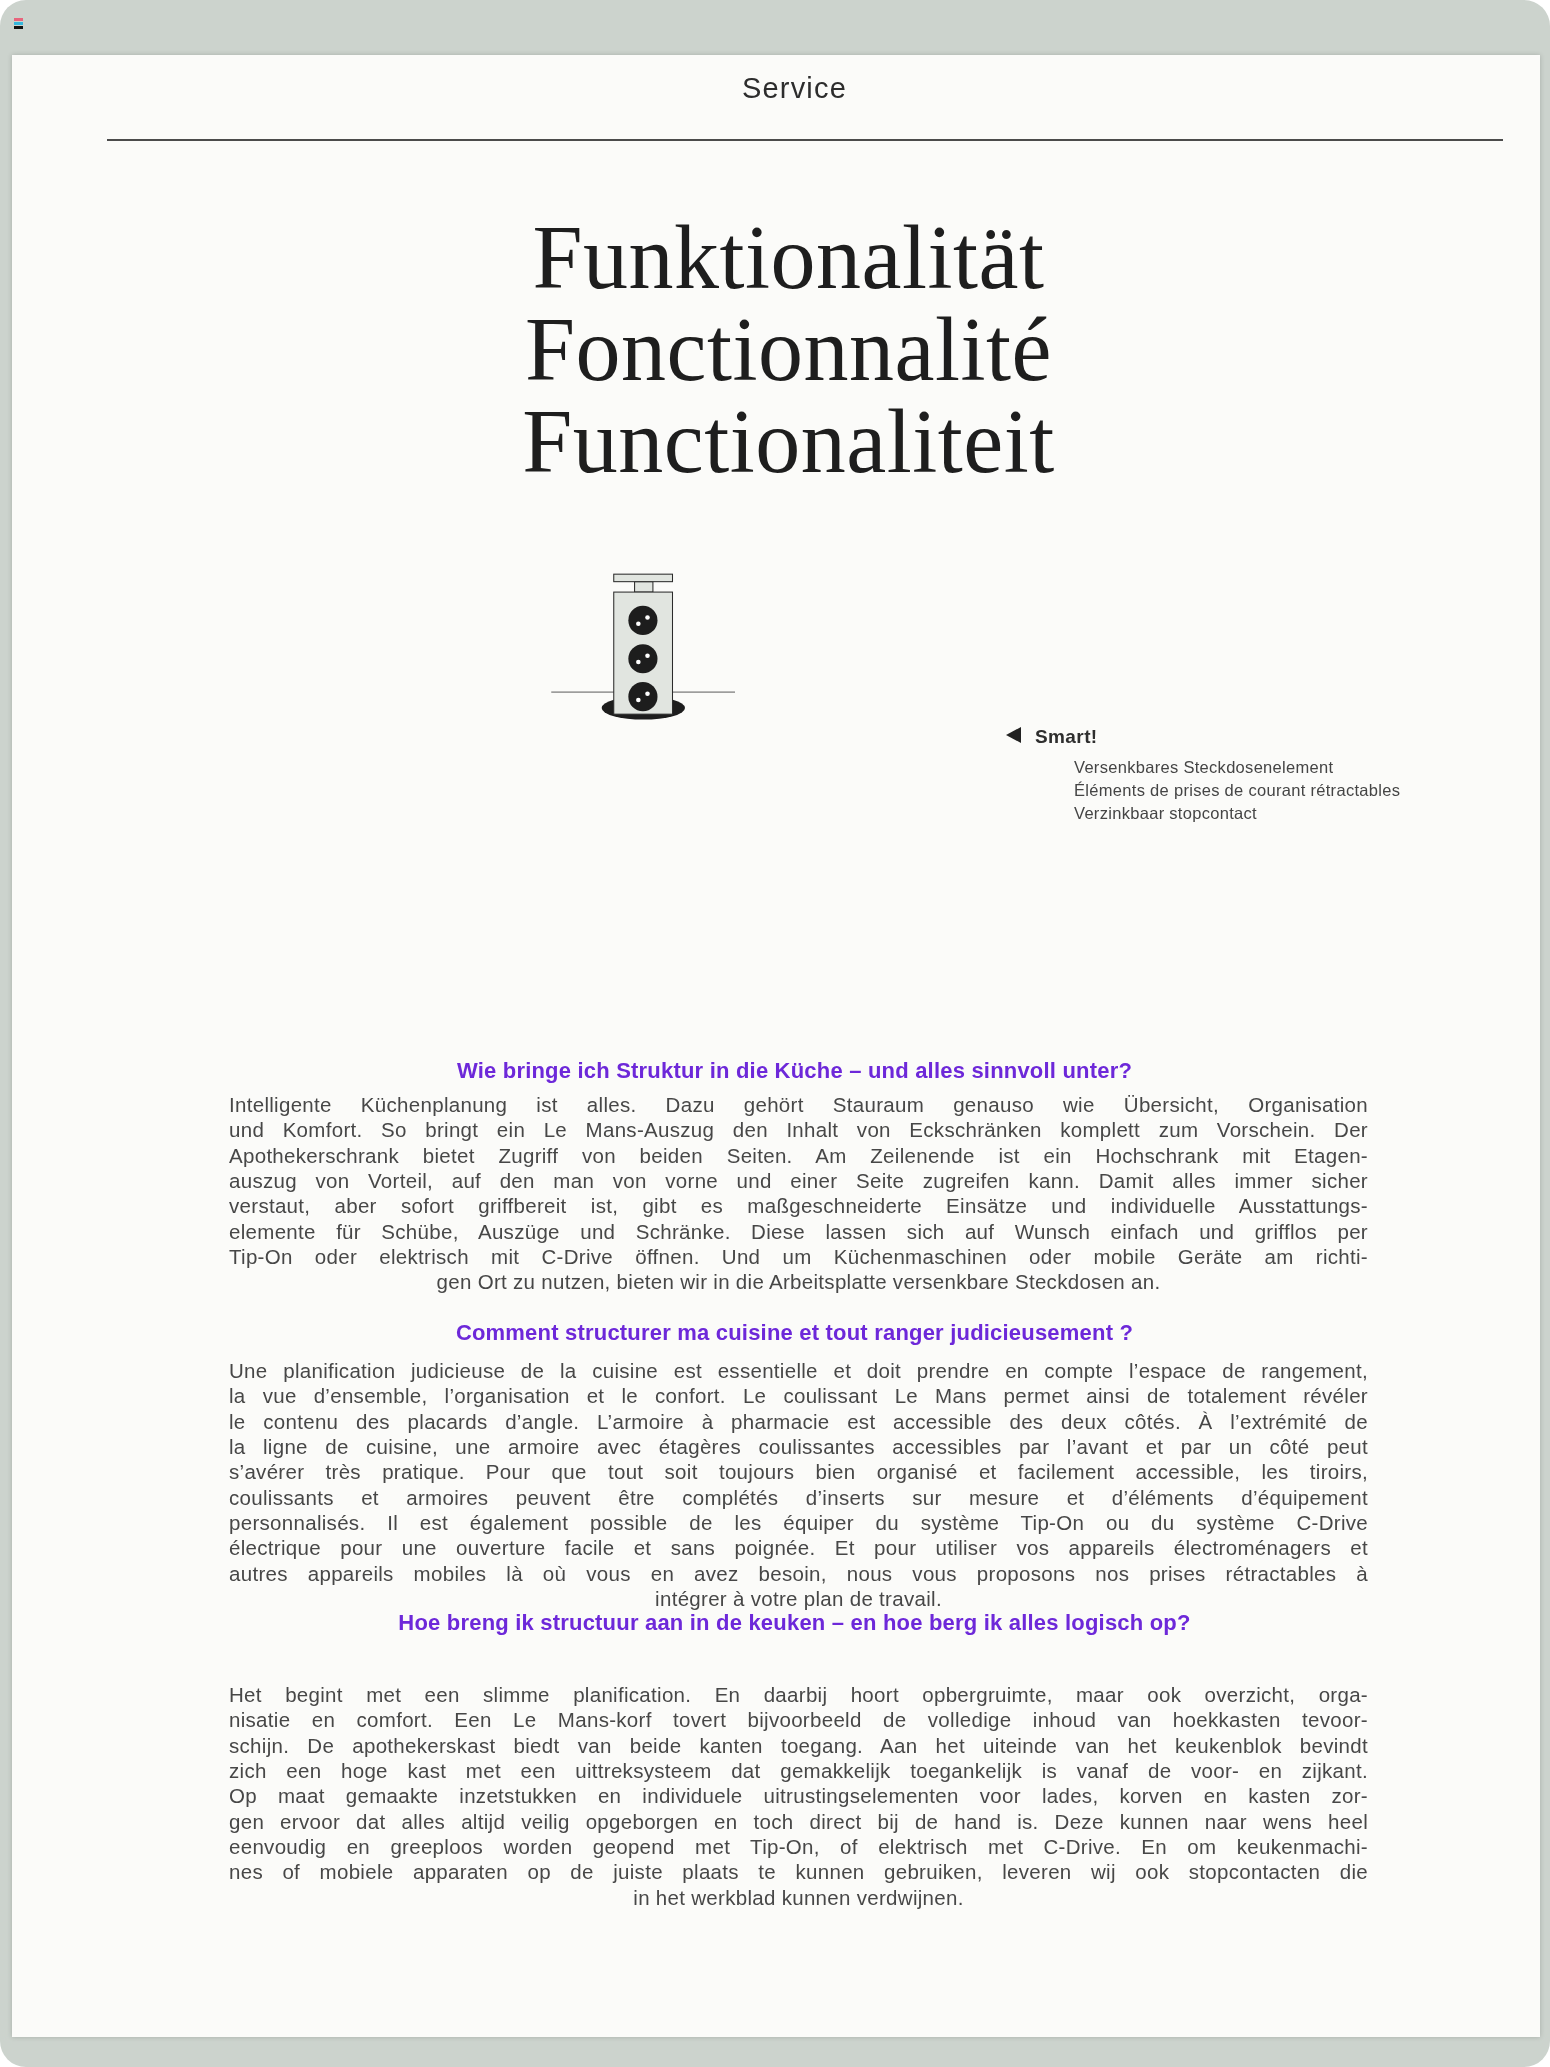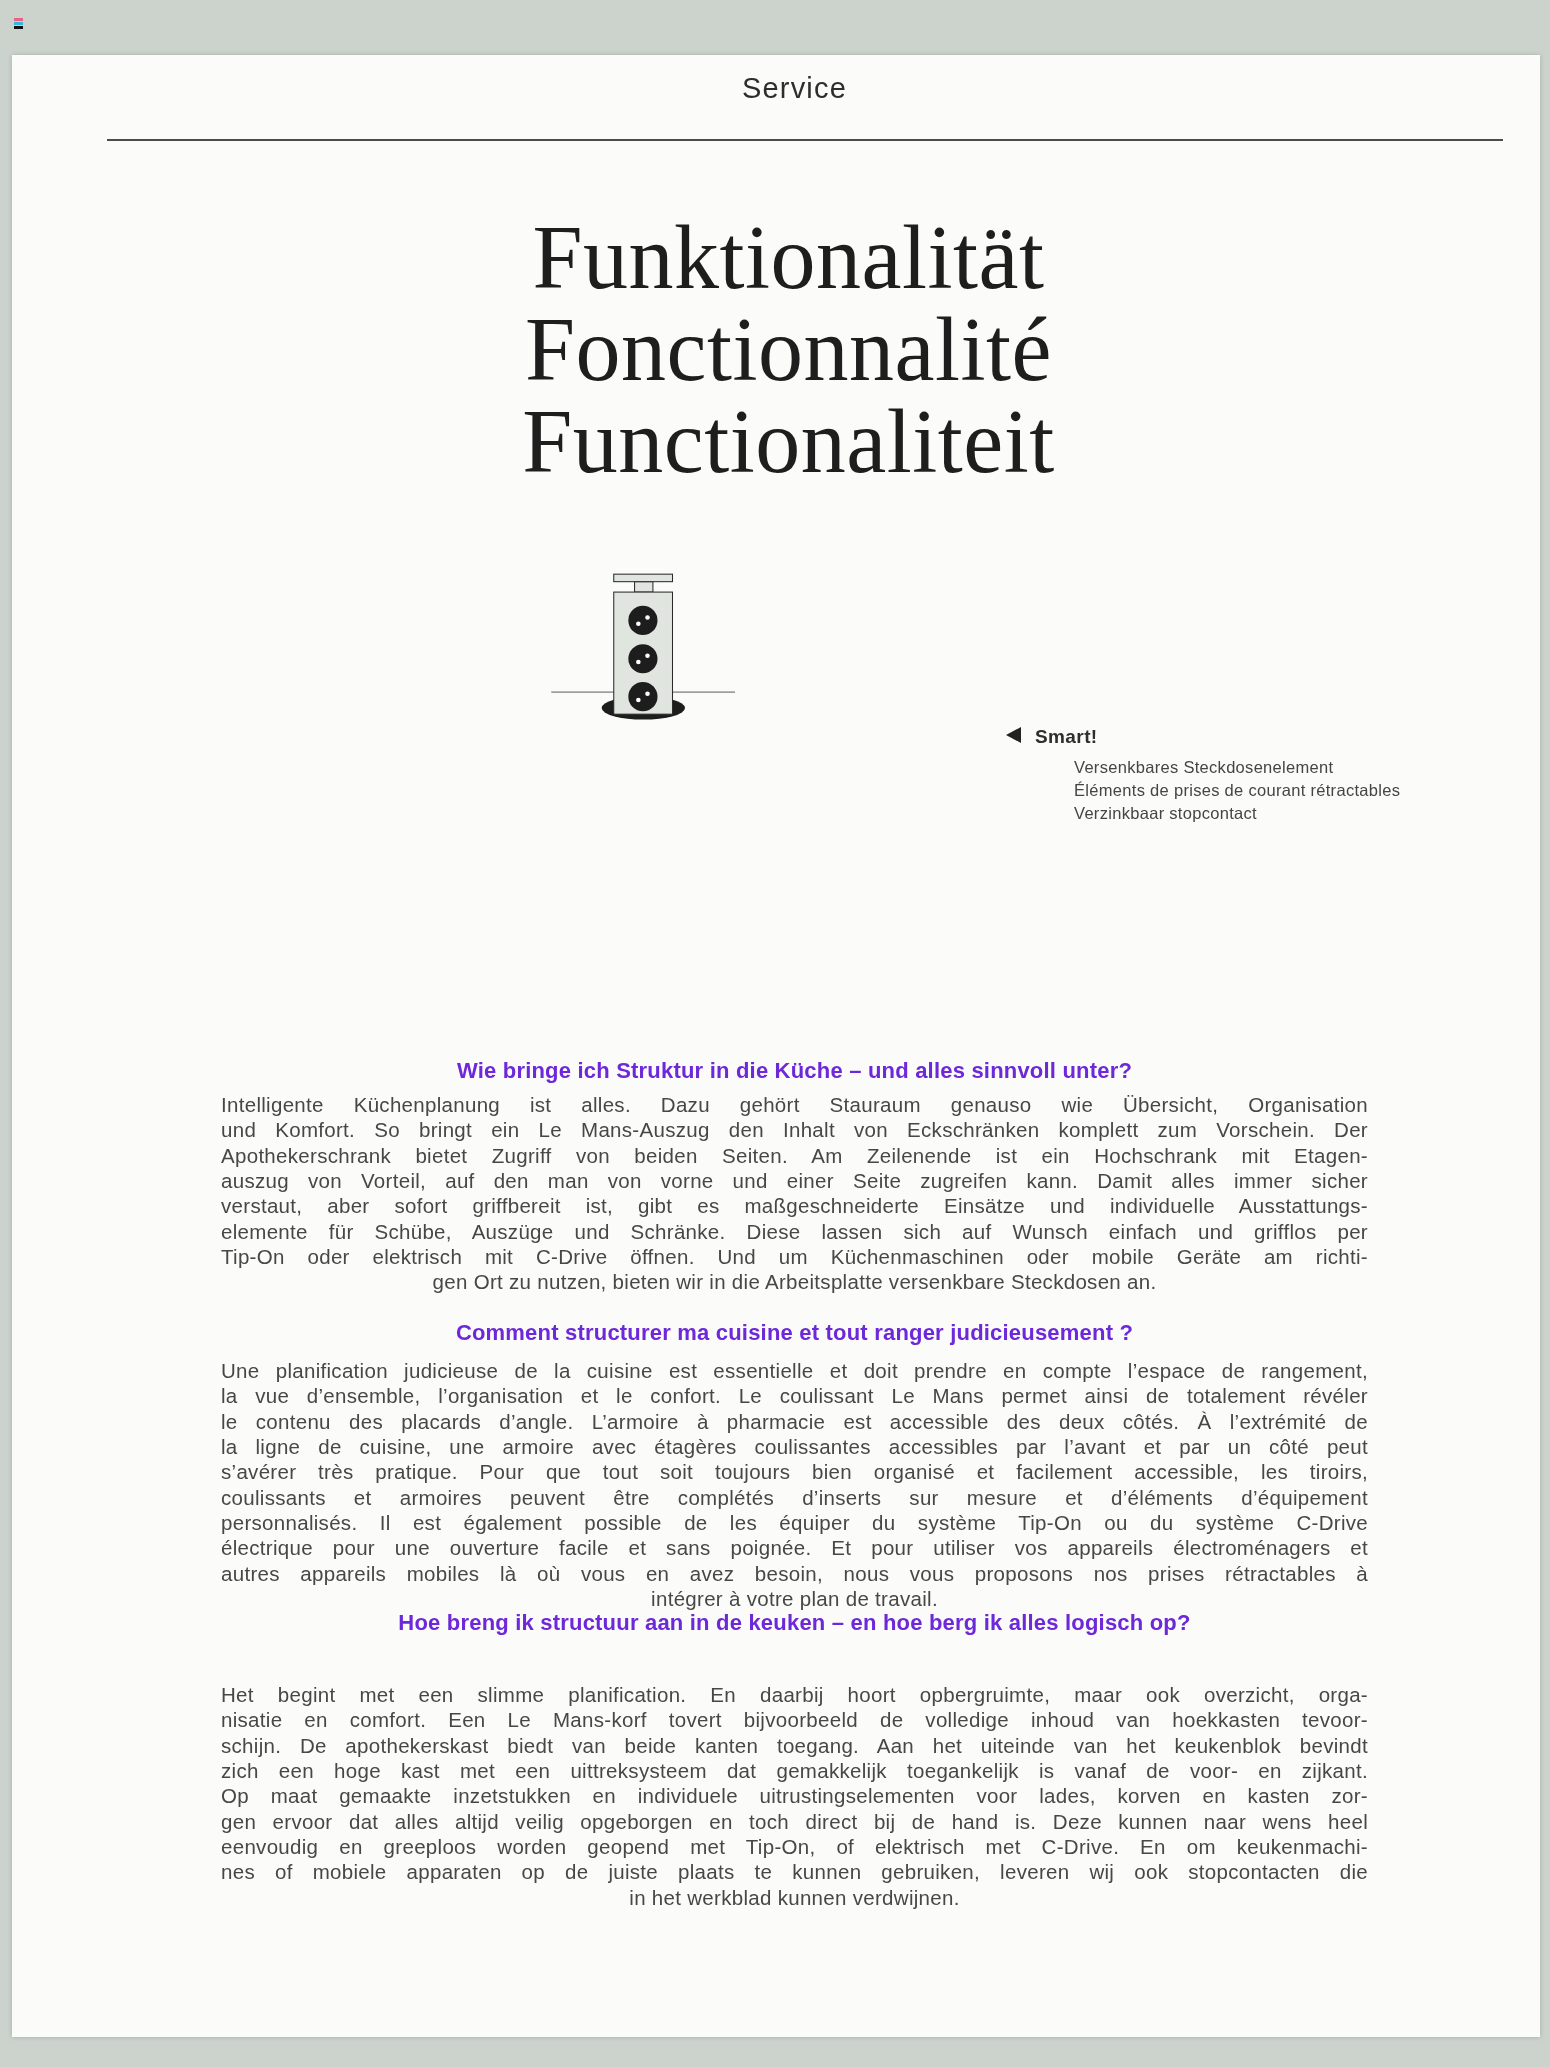--- a/index.html
+++ b/index.html
@@ -1,35 +1,35 @@
 <!DOCTYPE html>
 <html style="--border: #ccd3cd; --page-bg: #fbfbf9; --rule: #4b4b4b; --ill-fill: #e1e5e0; --ill-stroke: #2b2b2b; --socket: #1d1d1d;"><head>
 <meta charset="utf-8">
 <style>
   html,body{margin:0;padding:0;}
   body{font-family:"Liberation Sans",sans-serif;}
-  .canvas{position:relative;width:1550px;height:2067px;background:var(--border,#ccd3cd);overflow:hidden;}
+  .canvas{position:relative;width:1550px;height:2067px;background:var(--border,#ccd3cd);overflow:hidden;border-radius:26px;}
   .page{position:absolute;left:12px;top:55px;width:1528px;height:1982px;background:var(--page-bg,#fbfbf9);box-shadow:0 0 5px rgba(0,0,0,.18);}
   .abs{position:absolute;}
   .regmark{left:14px;top:18px;width:9px;}
   .regmark .bar{height:3px;margin-bottom:1px;}
   .service{left:221px;top:73px;width:1147px;text-align:center;font-size:29px;line-height:30px;letter-spacing:1.2px;color:#2d2d2d;}
   .rule{left:107px;top:139px;width:1396px;height:2px;background:var(--rule,#4b4b4b);}
   .title{left:215px;top:212px;width:1147px;text-align:center;font-family:"Liberation Serif",serif;font-size:90px;line-height:92px;color:#1e1e1e;letter-spacing:.5px;}
   .illustration{left:540px;top:560px;}
   .ill-outline{fill:var(--ill-fill,#e1e5e0);stroke:var(--ill-stroke,#2b2b2b);stroke-width:2.5;}
   .ill-line{stroke:#3a3a3a;stroke-width:2;}
   .ill-black{fill:var(--socket,#1d1d1d);}
   .ill-hole{fill:#ffffff;}
   .cap-arrow{left:1006px;top:727px;width:0;height:0;border-top:8px solid transparent;border-bottom:8px solid transparent;border-right:15px solid #222;}
   .cap-title{left:1035px;top:725px;font-size:19px;font-weight:bold;letter-spacing:.4px;color:#2e2e2e;line-height:24px;}
   .cap-lines{left:1074px;top:756px;font-size:16.5px;letter-spacing:.3px;color:#454545;line-height:23px;}
   .sec-heading{left:221px;width:1147px;text-align:center;font-size:22px;font-weight:bold;letter-spacing:.2px;color:#6d28d9;line-height:28px;}
   .sec-para{left:221px;width:1147px;font-size:20.5px;letter-spacing:.3px;color:#474747;line-height:25.33px;}
-  .pline{display:block;text-align:justify;text-align-last:justify;}
+  .pline{display:block;text-align:justify;text-align-last:justify;margin-left:8px;}
   .pline.center{text-align:right;text-align-last:center;}
 </style>
 </head>
 <body>
 
 <div class="canvas">
 
   <div class="page abs"></div>
 
   <div class="abs regmark">

